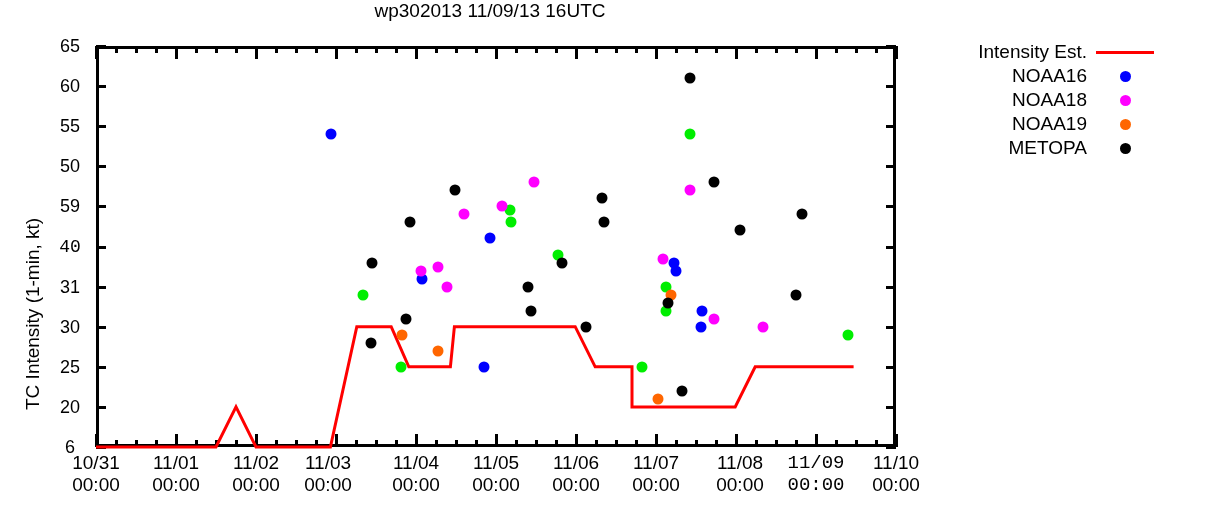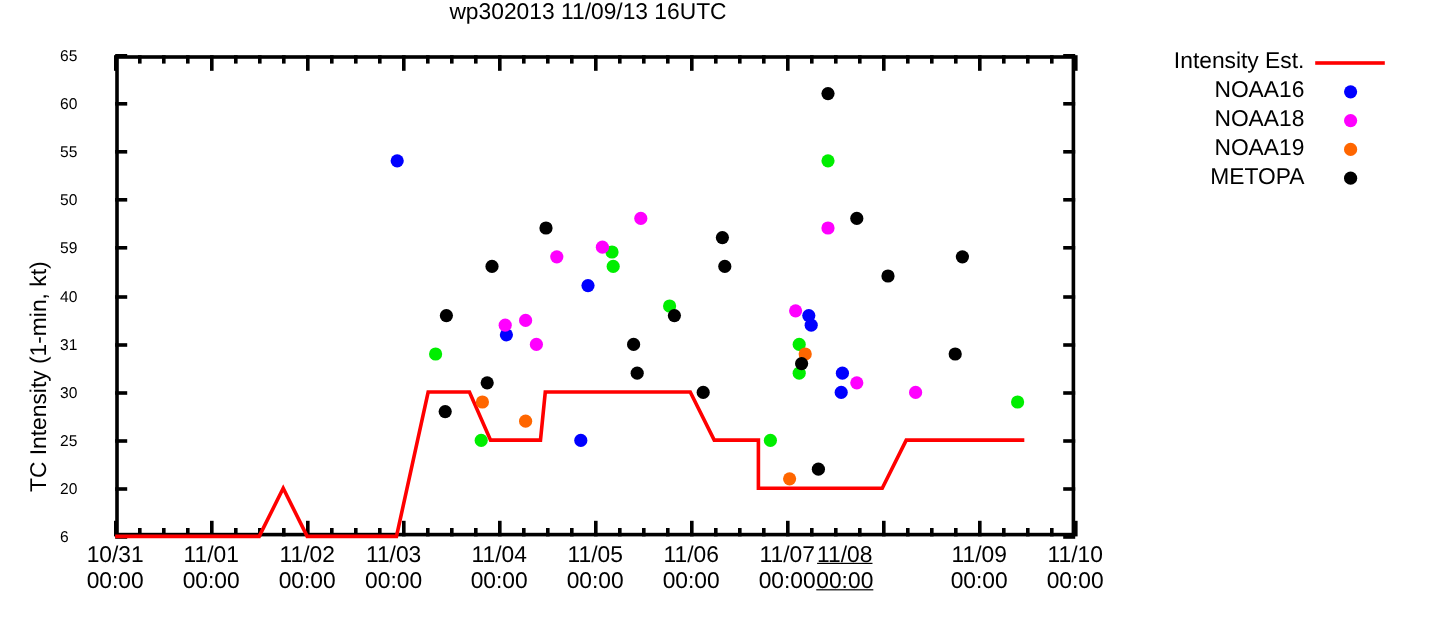--- a/index.html
+++ b/index.html
@@ -3,21 +3,21 @@
 <meta charset="utf-8">
 <style>
   html,body{margin:0;padding:0;background:#fff;}
   body{width:1211px;height:517px;font-family:"Liberation Sans",sans-serif;overflow:hidden;}
   #root{position:relative;width:1211px;height:517px;}
   .title{position:absolute;left:0;top:0;width:980px;text-align:center;font-size:19px;color:#000;}
   .plot-wrap{position:absolute;left:96px;top:46px;width:800px;height:401px;}
   .frame{position:absolute;inset:0;border:3px solid #000;box-sizing:border-box;}
   .ylabel{position:absolute;font-size:19px;color:#000;transform:rotate(-90deg);transform-origin:left top;white-space:nowrap;left:22px;top:410px;}
   .xlabel{position:absolute;font-size:19px;color:#000;left:0;top:487px;width:980px;text-align:center;}
-  .ytick-label{position:absolute;right:0;font-size:13px;color:#000;text-align:left;width:40px;transform:translateY(-50%);}
+  .ytick-label{position:absolute;right:0;font-size:18px;color:#000;text-align:center;width:40px;transform:translateY(-50%);}
   .yticks{position:absolute;left:46px;top:46px;width:44px;height:401px;}
   .xtick-label{position:absolute;font-size:19px;color:#000;text-align:center;width:90px;transform:translateX(-45px);line-height:22px;}
   .xticks{position:absolute;left:96px;top:452px;width:800px;}
   .tick{position:absolute;background:#000;}
   .pt{position:absolute;width:11px;height:11px;border-radius:50%;transform:translate(-50%,-50%);}
   .legend{position:absolute;left:904px;top:40px;width:251px;}
   .lg-row{position:relative;height:24px;display:flex;align-items:center;justify-content:flex-end;}
   .lg-label{font-size:19px;color:#000;white-space:nowrap;}
   .lg-sym{width:60px;display:flex;align-items:center;justify-content:center;margin-left:8px;}
   .lg-dot{width:11px;height:11px;border-radius:50%;display:block;}
@@ -32,21 +32,21 @@
   <div class="title">wp302013 11/09/13 16UTC</div>
 
   <div class="ylabel">TC Intensity (1-min, kt)</div>
 
   <div class="yticks" id="yticks">
       <div class="ytick-label" style="top: 401px;">6</div>
       <div class="ytick-label" style="top: 360.9px;">20</div>
       <div class="ytick-label" style="top: 320.8px;">25</div>
       <div class="ytick-label" style="top: 280.7px;">30</div>
       <div class="ytick-label" style="top: 240.6px;">31</div>
-      <div class="ytick-label" style="top: 200.5px;">40</div>
+      <div class="ytick-label" style="top: 200.5px; font-family: Liberation Mono, monospace;">40</div>
       <div class="ytick-label" style="top: 160.4px;">59</div>
       <div class="ytick-label" style="top: 120.3px;">50</div>
       <div class="ytick-label" style="top: 80.2px;">55</div>
       <div class="ytick-label" style="top: 40.1px;">60</div>
       <div class="ytick-label" style="top: 0px;">65</div>
     </div>
   <div class="xticks" id="xticks">
       <div class="xtick-label" style="left: 0px;">
         <div>10/31</div>
         <div>00:00</div>
@@ -72,25 +72,25 @@
         <div>00:00</div>
       </div>
       <div class="xtick-label" style="left: 480px;">
         <div>11/06</div>
         <div>00:00</div>
       </div>
       <div class="xtick-label" style="left: 560px;">
         <div>11/07</div>
         <div>00:00</div>
       </div>
-      <div class="xtick-label" style="left: 608px; text-decoration: underline;">
+      <div class="xtick-label" style="left: 644px;">
         <div>11/08</div>
         <div>00:00</div>
       </div>
-      <div class="xtick-label" style="left: 720px;">
+      <div class="xtick-label" style="left: 720px; font-family: Liberation Mono, monospace;">
         <div>11/09</div>
         <div>00:00</div>
       </div>
       <div class="xtick-label" style="left: 800px;">
         <div>11/10</div>
         <div>00:00</div>
       </div>
     </div>
 
   <div class="plot-wrap">

